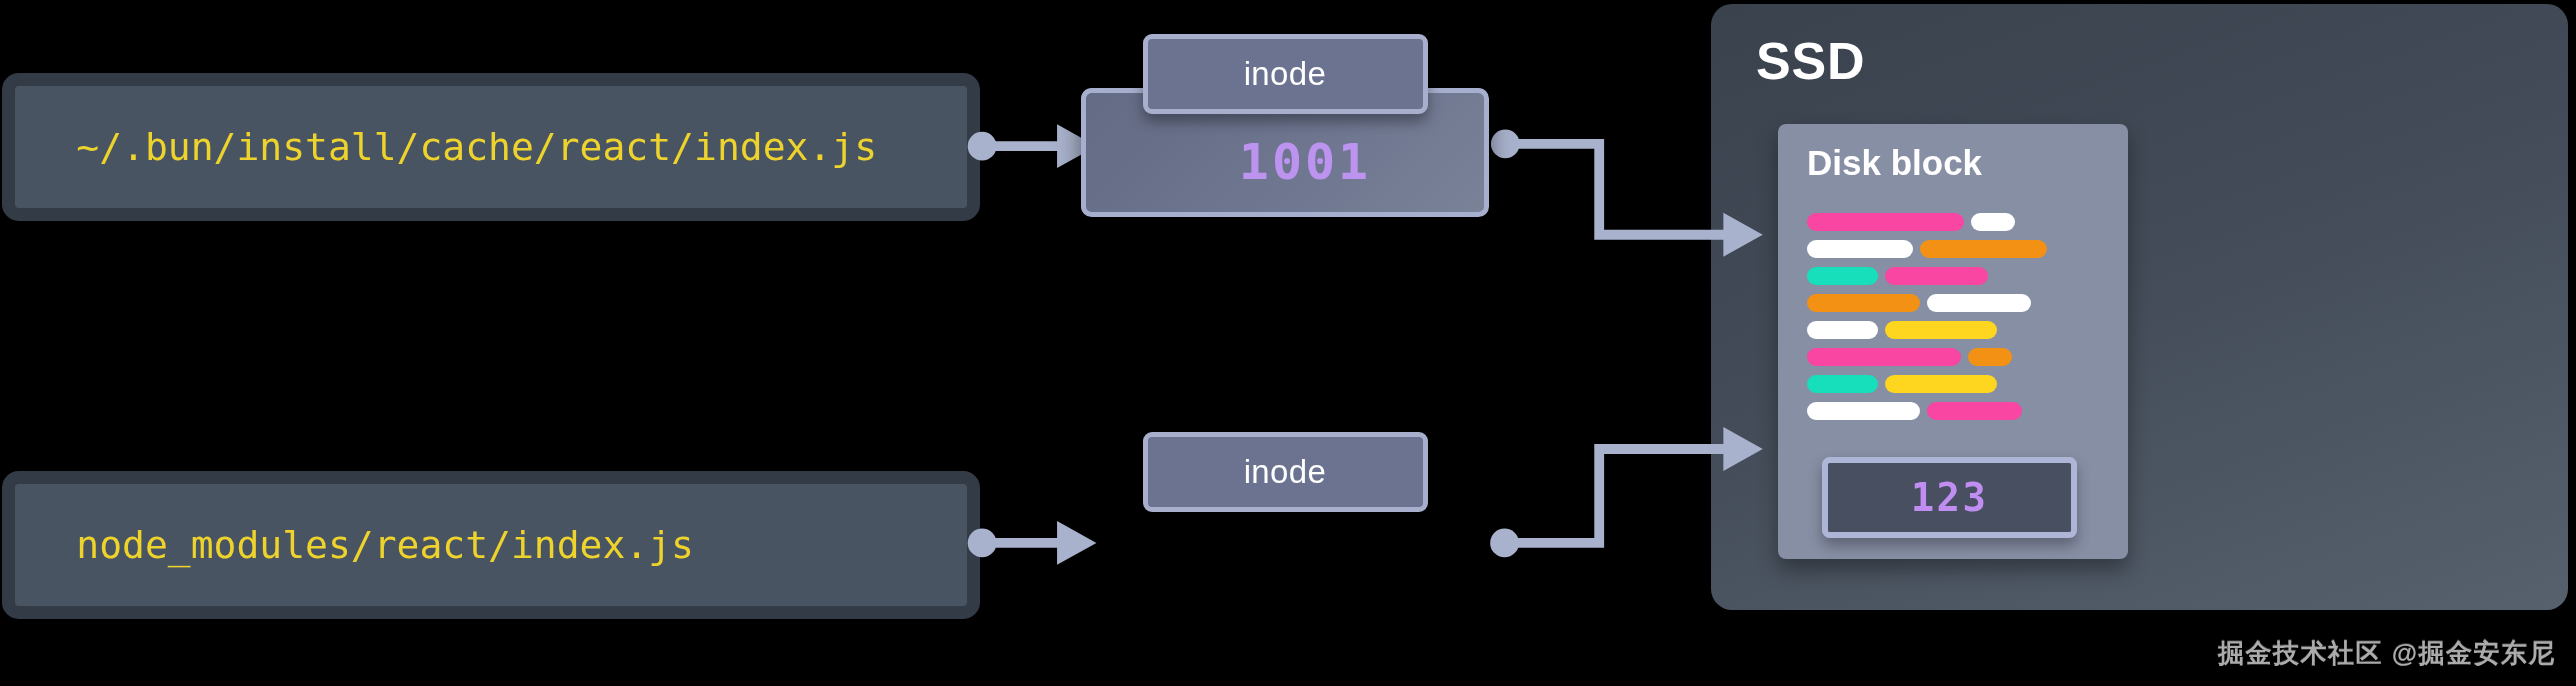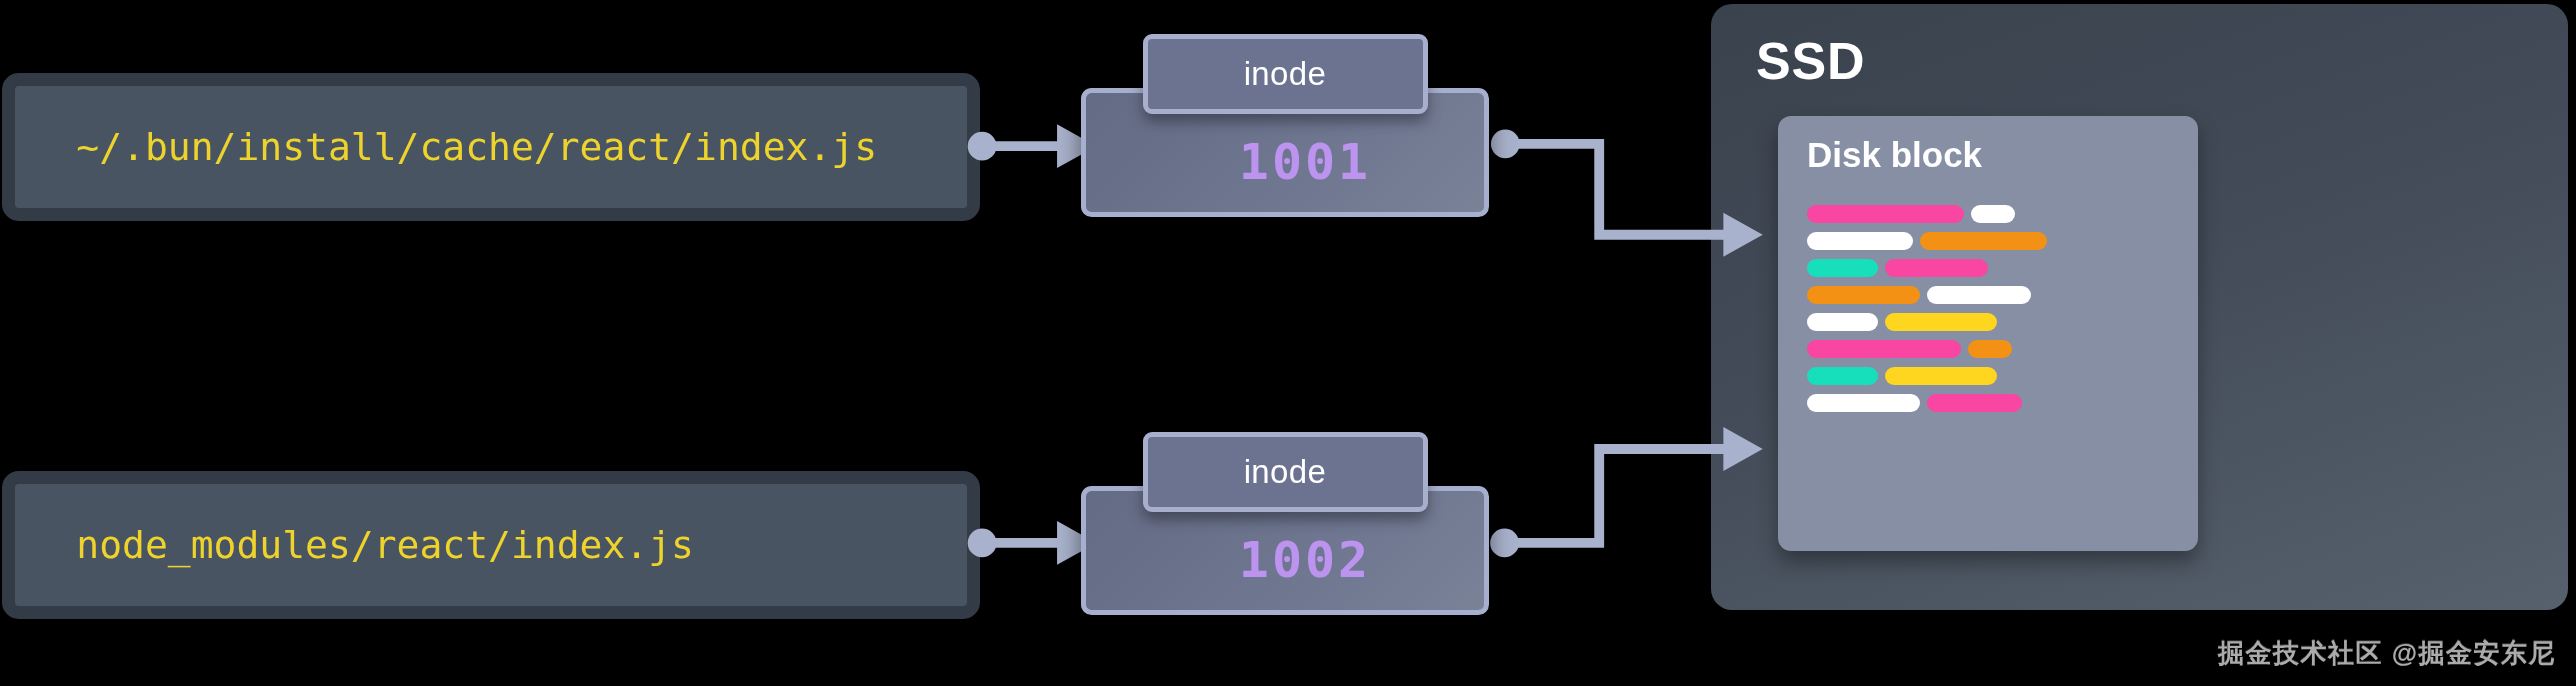--- a/index.html
+++ b/index.html
@@ -29,22 +29,22 @@
   .inode-main span{font-family:"DejaVu Sans Mono",monospace;font-size:50px;font-weight:600;
             color:var(--inode-number,#bd93f0);letter-spacing:3px;margin-left:40px;}
 
   
   .ssd{position:absolute;left:1711px;top:3.8px;width:857px;height:606px;box-sizing:border-box;
        border-radius:21px;
        background:linear-gradient(160deg,#3a424e 0%,#424b57 45%,#57616e 100%);
        box-shadow:0 15px 30px rgba(0,0,0,.6);}
   .ssd-title{position:absolute;left:45px;top:27px;color:#fff;font-size:52px;font-weight:600;letter-spacing:0.8px;}
 
-  .disk-block{position:absolute;left:67px;top:112px;width:420px;height:435px;box-sizing:border-box;
-       background:#878fa5;border-radius:13px;box-shadow:0 10.6px 19.7px rgba(0,0,0,.35);}
+  .disk-block{position:absolute;left:67px;top:120px;width:350px;height:435px;box-sizing:border-box;
+       background:#878fa5;border-radius:8px;box-shadow:0 10.6px 19.7px rgba(0,0,0,.35);}
   .disk-block-title{position:absolute;left:29px;top:19.7px;color:#fff;font-size:35px;font-weight:600;}
 
   .pills{position:absolute;left:29px;top:89px;display:flex;flex-direction:column;gap:9px;}
   .pill-row{display:flex;gap:6.8px;}
   .pill{height:18px;border-radius:9px;}
 
   .block-number{position:absolute;left:44px;top:333px;width:255px;height:81px;box-sizing:border-box;
        background:#474f60;border:6.8px solid #aeb6d8;border-radius:7.6px;
        display:flex;align-items:center;justify-content:center;
        box-shadow:0 7.6px 13.6px rgba(0,0,0,.3);}
@@ -78,23 +78,20 @@
     </div>
     <div class="inode-main">
       <span>1001</span>
     </div>
   </div>
 
   <div class="inode" style="top:432px">
     <div class="inode-label">
       <span>inode</span>
     </div>
-    <div class="inode-main">
-      <span>1002</span>
-    </div>
   </div>
 
   <div class="ssd">
     <div class="ssd-title">SSD</div>
     <div class="disk-block">
       <div class="disk-block-title">Disk block</div>
       <div class="pills">
           <div class="pill-row">
             <div class="pill" style="width: 157px; background: rgb(248, 70, 162);"></div>
             <div class="pill" style="width: 44px; background: rgb(255, 255, 255);"></div>
@@ -121,20 +118,23 @@
           </div>
           <div class="pill-row">
             <div class="pill" style="width: 71px; background: rgb(23, 223, 188);"></div>
             <div class="pill" style="width: 112px; background: rgb(254, 213, 31);"></div>
           </div>
           <div class="pill-row">
             <div class="pill" style="width: 113px; background: rgb(255, 255, 255);"></div>
             <div class="pill" style="width: 95px; background: rgb(248, 70, 162);"></div>
           </div>
         </div>
+      <div class="block-number">
+        <span>123</span>
+      </div>
     </div>
   </div>
 
   <svg class="overlay" viewBox="0 0 3402 906">
 
     <circle class="connector-fill" cx="1297" cy="193" r="19"></circle>
     <path class="connector-stroke" d="M 1297 193 H 1402"></path>
     <polygon class="connector-fill" points="1448,193 1396,164 1396,222"></polygon>
 
     <circle class="connector-fill" cx="1297" cy="717" r="19"></circle>

